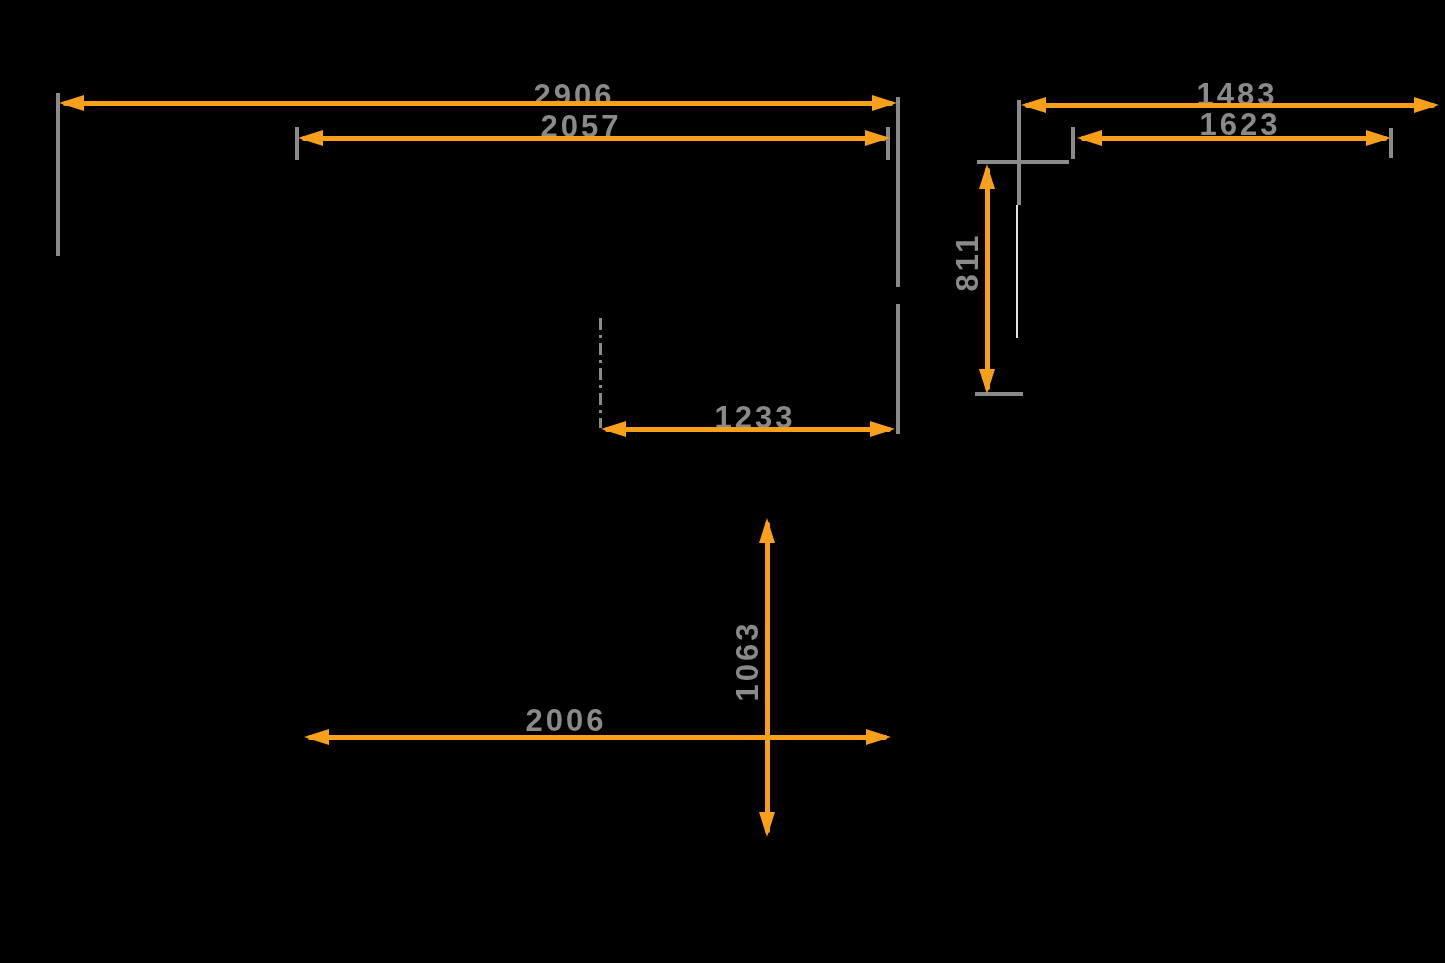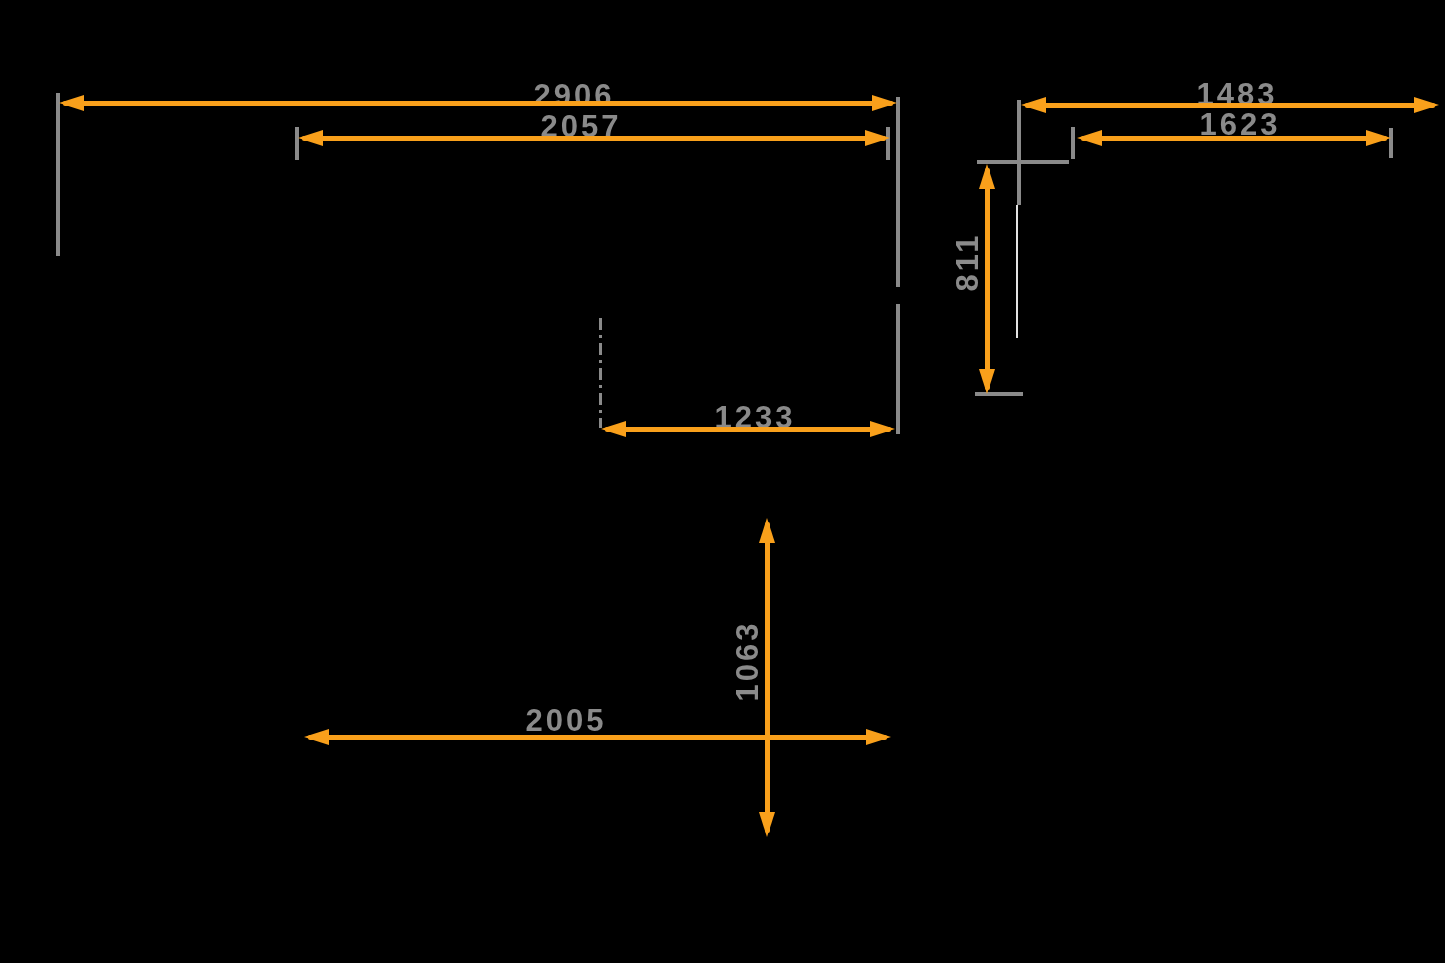--- a/index.html
+++ b/index.html
@@ -108,21 +108,21 @@
   <div class="dim-label vertical" style="left:967px;top:262px;">811</div>
   <div class="dim-v" style="left:985px;top:165px;height:228px;">
     <div class="bar"></div>
     <div class="ah up"></div>
     <div class="ah down"></div>
   </div>
 </div>
 
 <div>
 
-  <div class="dim-label" style="left:566px;top:705px;">2005</div>
+  <div class="dim-label" style="left:566px;top:705px;">2006</div>
   <div class="dim-h" style="left:305px;top:735px;width:585px;">
     <div class="bar"></div>
     <div class="ah left"></div>
     <div class="ah right"></div>
   </div>
 
   <div class="dim-label vertical" style="left:747px;top:661px;">1063</div>
   <div class="dim-v" style="left:765px;top:519px;height:317px;">
     <div class="bar"></div>
     <div class="ah up"></div>

